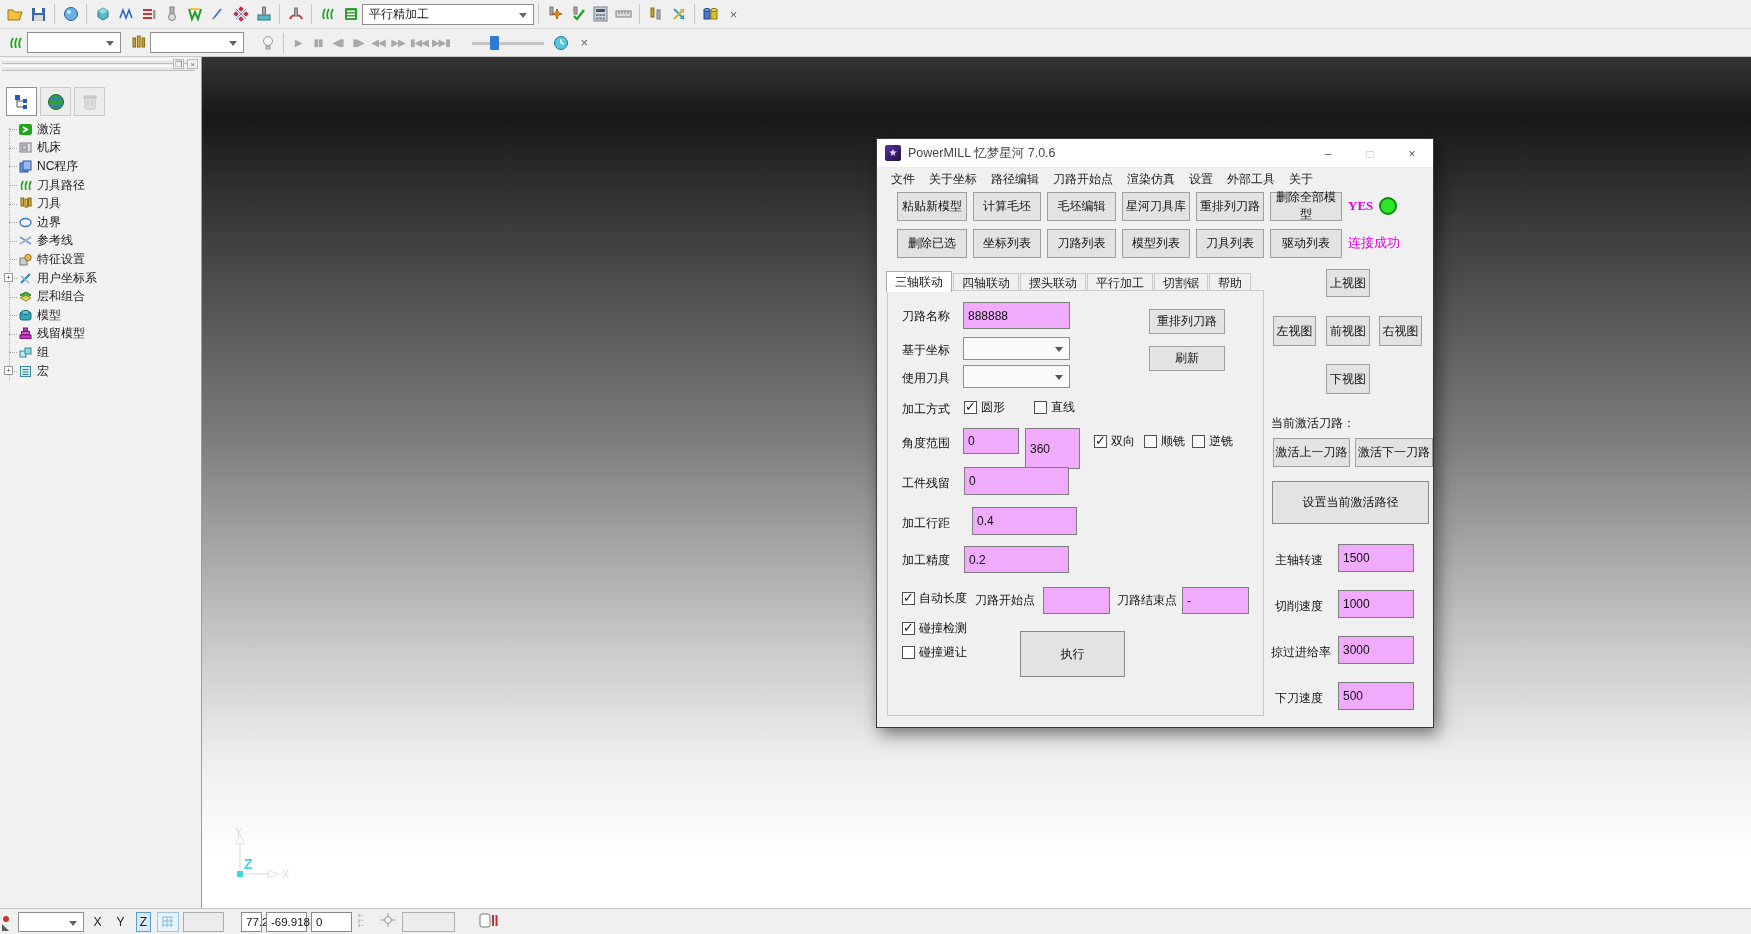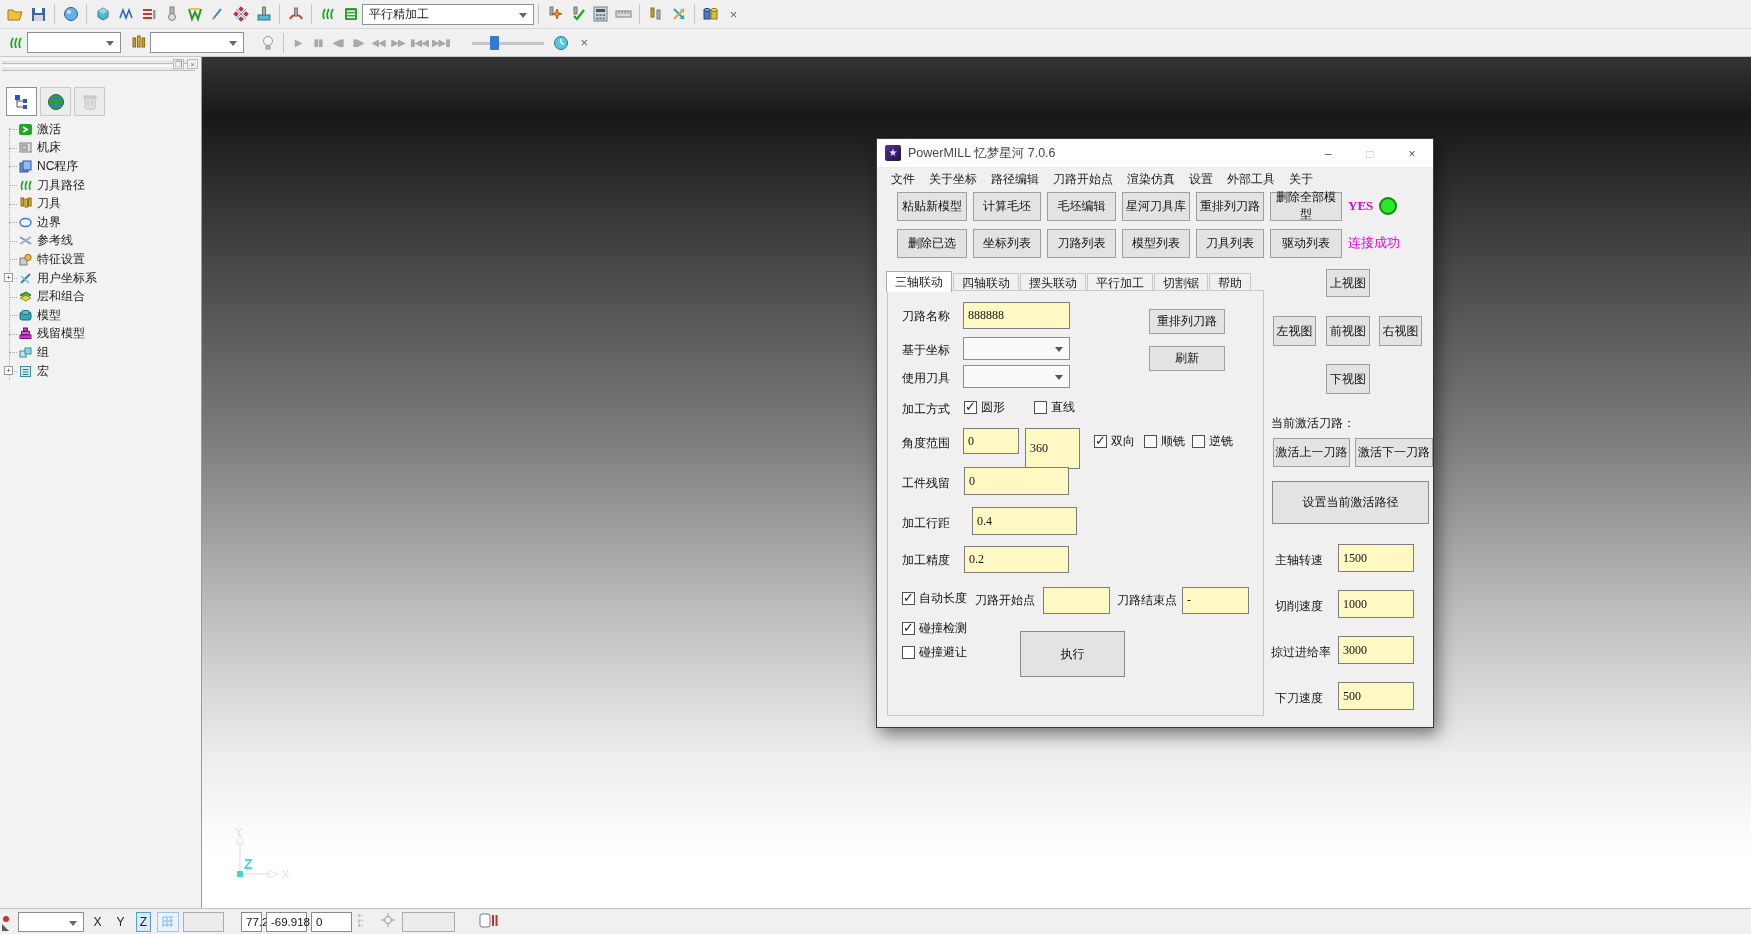--- a/index.html
+++ b/index.html
@@ -49,21 +49,21 @@
 .btn{background:#e3e3e3;border:1px solid #9f9f9f;display:flex;align-items:center;justify-content:center;font-size:12px;color:#111;flex:0 0 auto}
 .btn.h29{height:29px}
 .magenta{color:#e400e4}
 .yes{font-family:"Liberation Serif","DejaVu Serif",serif;font-weight:bold;font-size:13px}
 .gdot{width:18px;height:18px;border-radius:50%;background:#2be62b;border:2px solid #0c8a0c;flex:0 0 auto}
 .tabs{position:absolute;left:9px;top:132px;display:flex;align-items:flex-end}
 .tab{height:19px;padding:0 8px;display:flex;align-items:center;justify-content:center;font-size:12px;background:#f0f0f0;border:1px solid #c9c9c9;border-bottom:none;margin-right:1px}
 .tab.active{height:21px;background:#fff;border-color:#ababab;position:relative;z-index:2}
 .panel{position:absolute;left:10px;top:151px;width:377px;height:426px;border:1px solid #c9c9c9;background:#f0f0f0}
 .flabel{position:absolute;font-size:12px;color:#111;white-space:nowrap}
-.inp{position:absolute;background:#fef9c3;border:1px solid #7e7e7e;font-size:12px;padding:0 4px;font-family:Liberation Serif, serif;color:#111}
+.inp{position:absolute;background:#f0abfc;border:1px solid #7e7e7e;font-size:12px;padding:0 4px;font-family:Liberation Sans, sans-serif;color:#111}
 .seldd{position:absolute;background:#fafafa;border:1px solid #8f8f8f}
 .seldd::after{content:"";position:absolute;right:6px;top:50%;margin-top:-2px;border:4px solid transparent;border-top:5px solid #555}
 .cb{position:absolute;display:flex;align-items:center;gap:4px;font-size:12px;color:#111}
 .cb .box{width:13px;height:13px;border:1px solid #4f4f4f;background:#fff;position:relative;flex:0 0 auto}
 .cb.checked .box::after{content:"\2713";position:absolute;left:0px;top:-3px;font-size:13px;font-weight:bold;color:#1a1a1a}
 .rlabel{position:absolute;font-size:12px;color:#111;white-space:nowrap}
 
 #statusbar{position:absolute;left:0;top:908px;width:1751px;height:26px;background:#f0f0f0;border-top:1px solid #c4c4c4;display:flex;align-items:center}
 .sfield{height:20px;background:#ececec;border:1px solid #adadad;flex:0 0 auto}
 .scoord{height:20px;background:#fff;border:1px solid #8a8a8a;font-size:11.5px;display:flex;align-items:center;padding-left:4px;flex:0 0 auto;color:#111}

